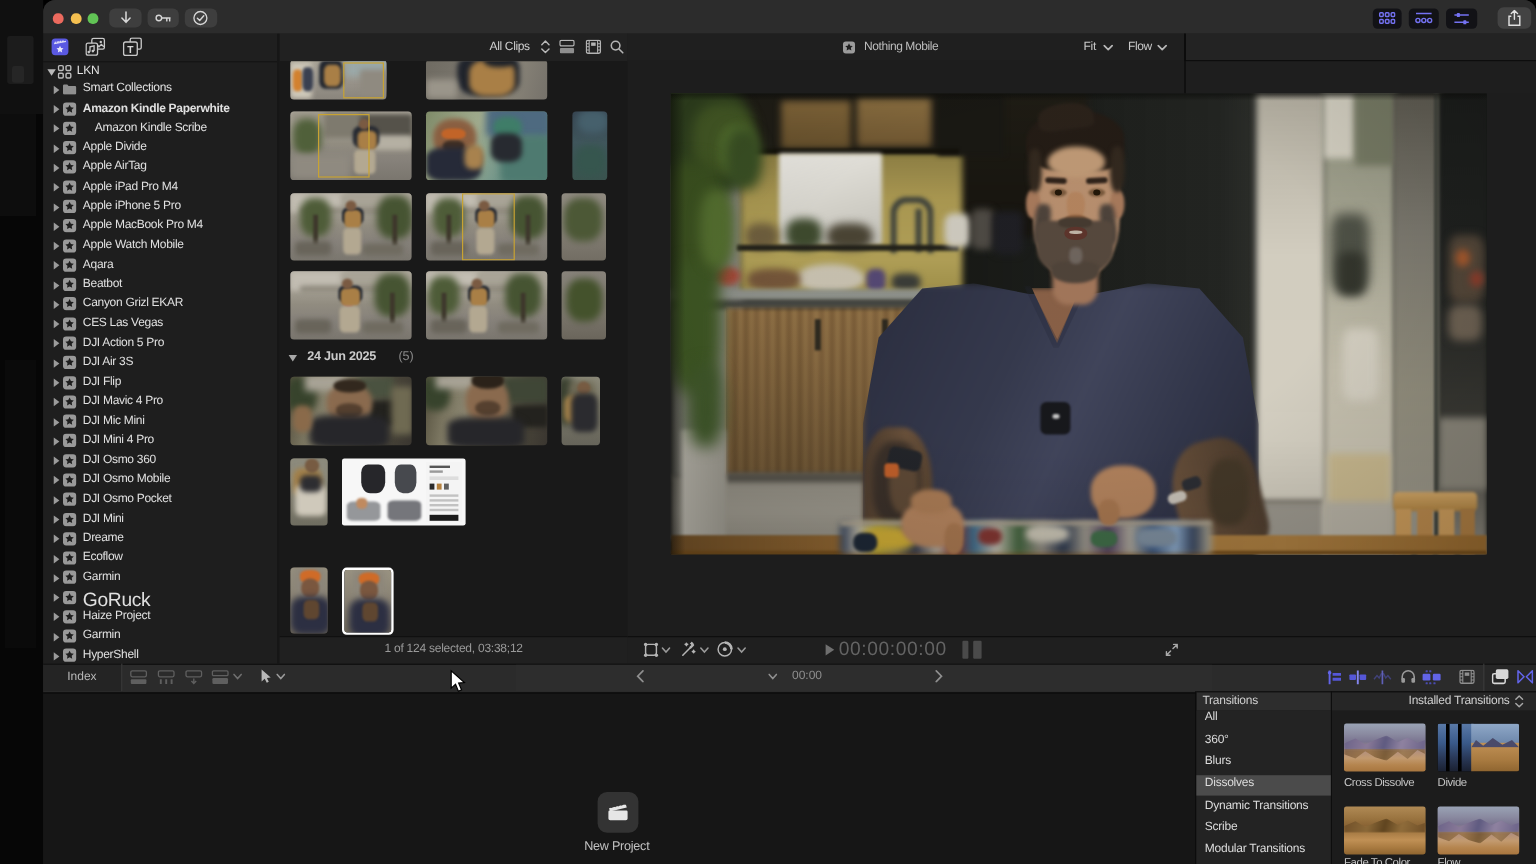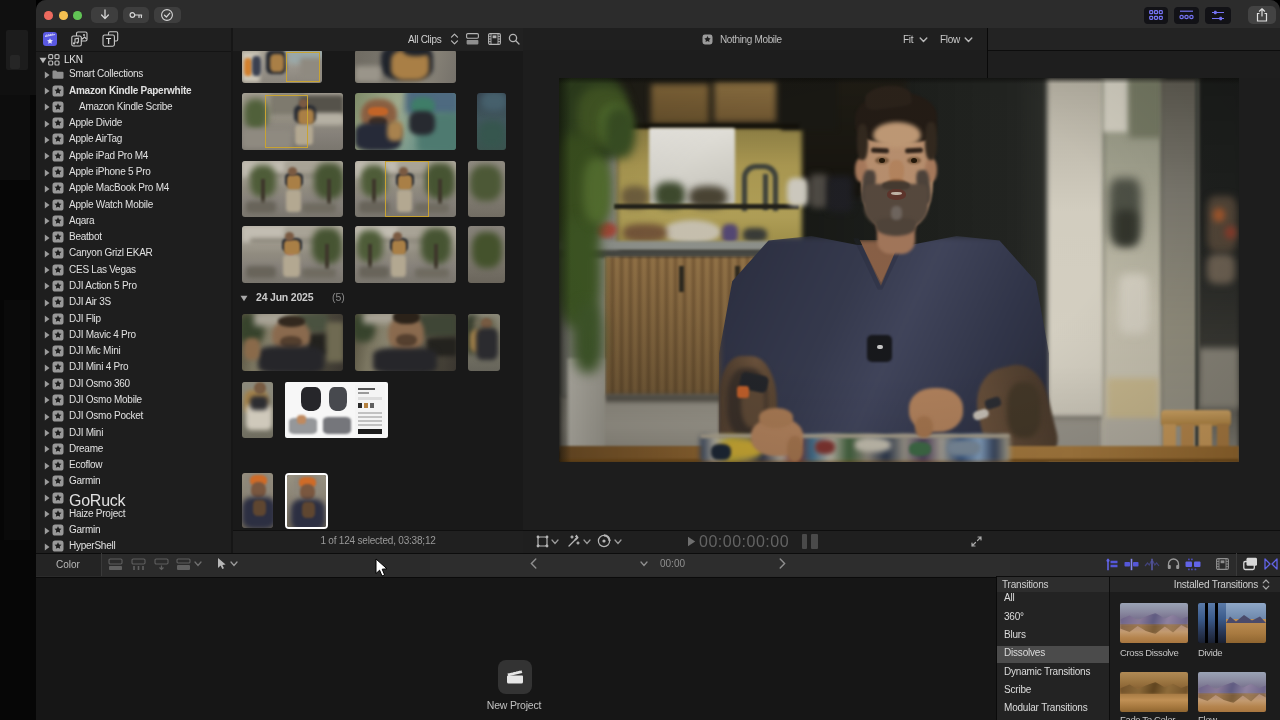--- a/index.html
+++ b/index.html
@@ -825,21 +825,21 @@
 <svg class="abs" style="left:971px;top:536px;" width="11" height="11" viewBox="0 0 11 11">
       <g stroke="#a8a8a8" stroke-width="1.2" fill="none" stroke-linecap="round">
         <path d="M6.5 4.5 L10 1 M7 1 h3 v3"></path>
         <path d="M4.5 6.5 L1 10 M1 7 v3 h3"></path>
       </g>
     </svg>
 
   <div class="abs" style="left:36px;top:553px;width:1244px;height:23px;background:#2b2b2b;border-top:1px solid #0c0c0c;"></div>
     <div class="abs" style="left:36px;top:554px;width:66px;height:22px;background:#242424;"></div>
     <div class="abs" style="left:1237px;top:554px;width:43px;height:22px;background:#272727;"></div>
-  <div class="txt abs" style="left:56px;top:559px;font-size:10px;color:#b8b8b8;">Color</div>
+  <div class="txt abs" style="left:56px;top:559px;font-size:10px;color:#b8b8b8;">Index</div>
 <div style="position:absolute;left:101px;top:553px;width:1px;height:23px;background:#3a3a3a;"></div>
 <svg class="abs" style="left:108px;top:558px;" width="15" height="13" viewBox="0 0 15 13">
       <rect x="1" y="1" width="13" height="5" rx="1.2" stroke="#5f5f5f" fill="none" stroke-width="1.1"></rect>
       <rect x="1" y="8" width="13" height="4" rx="0.8" fill="#5f5f5f"></rect>
     </svg>
 <svg class="abs" style="left:131px;top:558px;" width="15" height="13" viewBox="0 0 15 13">
       <rect x="1" y="1" width="13" height="5" rx="1.2" stroke="#5f5f5f" fill="none" stroke-width="1.1"></rect>
       <path d="M3 8 v4 M7.5 8 v4 M12 8 v4" stroke="#5f5f5f" stroke-width="1.6"></path>
     </svg>
 <svg class="abs" style="left:154px;top:558px;" width="15" height="13" viewBox="0 0 15 13">

